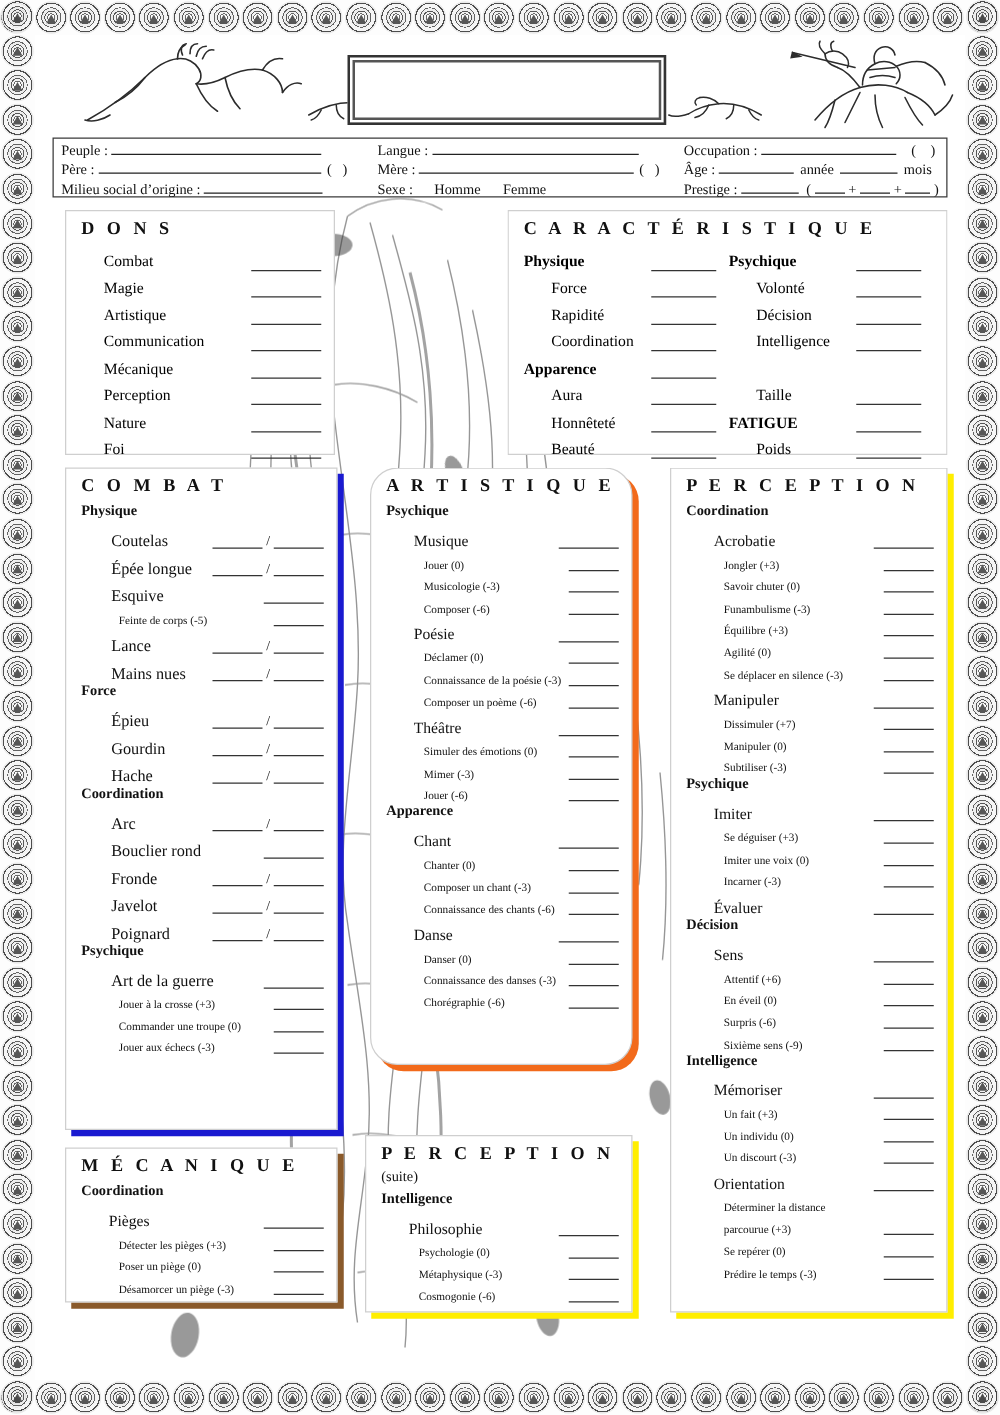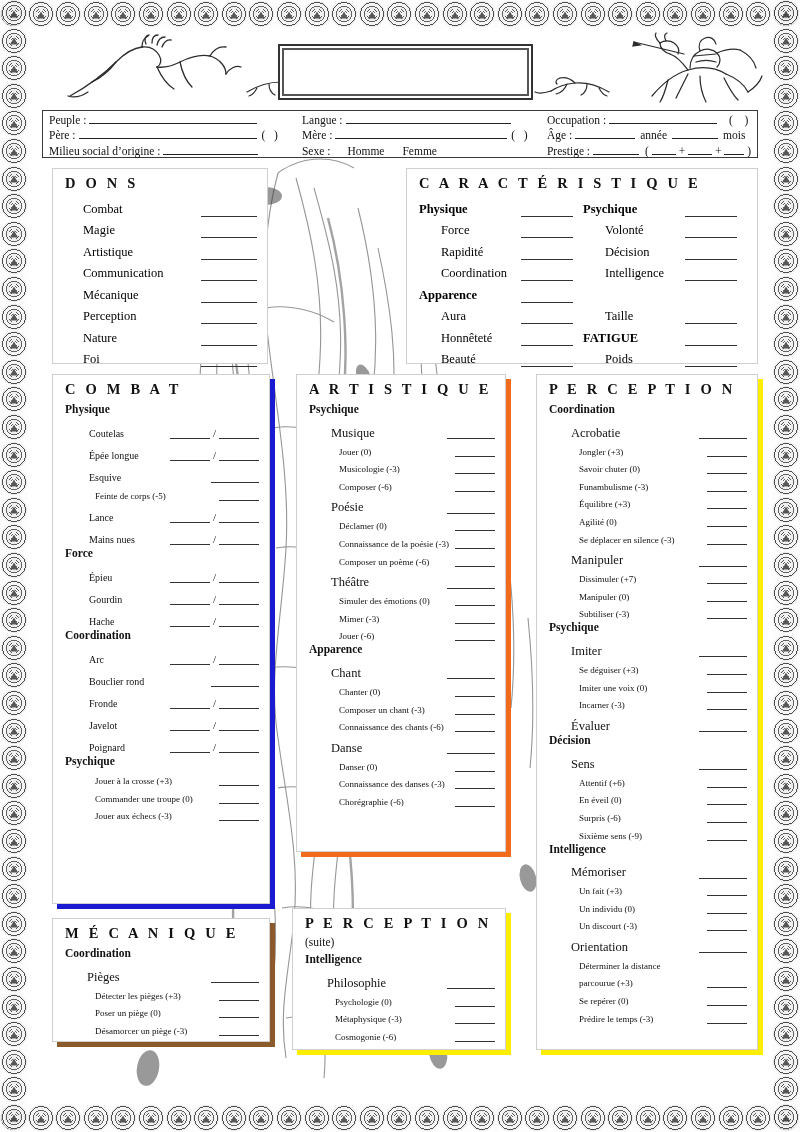--- a/index.html
+++ b/index.html
@@ -106,21 +106,21 @@
   .ul { display:inline-block; border-bottom:1px solid #222; height:11px; }
 
   
   .panel {
     position:absolute;
     background:#ffffff;
     border:1px solid #cfcfcf;
     padding:5px 10px 6px 12px;
   }
   .panel.shadow-blue   { box-shadow:5px 5px 0 0 #1a1ad0; }
-  .panel.shadow-orange { box-shadow:5px 5px 0 0 #f26a1b; }
+  .panel.shadow-orange { box-shadow:5px 5px 0 0 #f26a1b;border-radius:22px; }
   .panel.shadow-yellow { box-shadow:5px 5px 0 0 #ffee00; }
   .panel.shadow-brown  { box-shadow:5px 5px 0 0 #8a5a2b; }
   .panel.shadow-none   { box-shadow:none; }
 
   .sec-title {
     font-size:14.5px;
     font-weight:bold;
     letter-spacing:3.2px;
     color:#111;
     margin:0 0 2px 0;
@@ -154,21 +154,21 @@
   .row .slash { padding:0 3px; font-size:11px; color:#111; }
 
   
   .lvl1 { font-size:12.5px; height:22px; padding-left:22px; }
   .lvl1 .nm { font-size:12.5px; }
   
   .lvl2 { font-size:9px; height:17.6px; padding-left:30px; }
   .lvl2 .nm { font-size:9px; }
   
   .lvl1b { font-size:12.5px; height:22px; padding-left:24px; }
-  .lvl1b .nm { font-size:10px;margin-top:11px; }
+  .lvl1b .nm { font-size:13px;margin-top:11px; }
   .blank-w48 { width:48px; }
   .blank-w40 { width:40px; }
 
   
   #dons { left:24px; top:140px; width:216px; height:196px; }
   #dons .d-row {
     display:flex; align-items:flex-end;
     height:21.5px; padding-left:18px; font-size:12.5px;
   }
   #dons .d-row .nm { white-space:nowrap; }
@@ -783,20 +783,25 @@
             <span class="blank blank-w40"></span>
           </div>
           <div class="row lvl1b">
             <span class="nm">Poignard</span>
             <span class="fill"></span>
             <span class="blank blank-w40"></span>
             <span class="slash">/</span>
             <span class="blank blank-w40"></span>
           </div>
           <div class="grp">Psychique</div>
+          <div class="row lvl1b">
+            <span class="nm">Art de la guerre</span>
+            <span class="fill"></span>
+            <span class="blank blank-w48"></span>
+          </div>
           <div class="row lvl2">
             <span class="nm">Jouer à la crosse (+3)</span>
             <span class="fill"></span>
             <span class="blank blank-w40"></span>
           </div>
           <div class="row lvl2">
             <span class="nm">Commander une troupe (0)</span>
             <span class="fill"></span>
             <span class="blank blank-w40"></span>
           </div>

